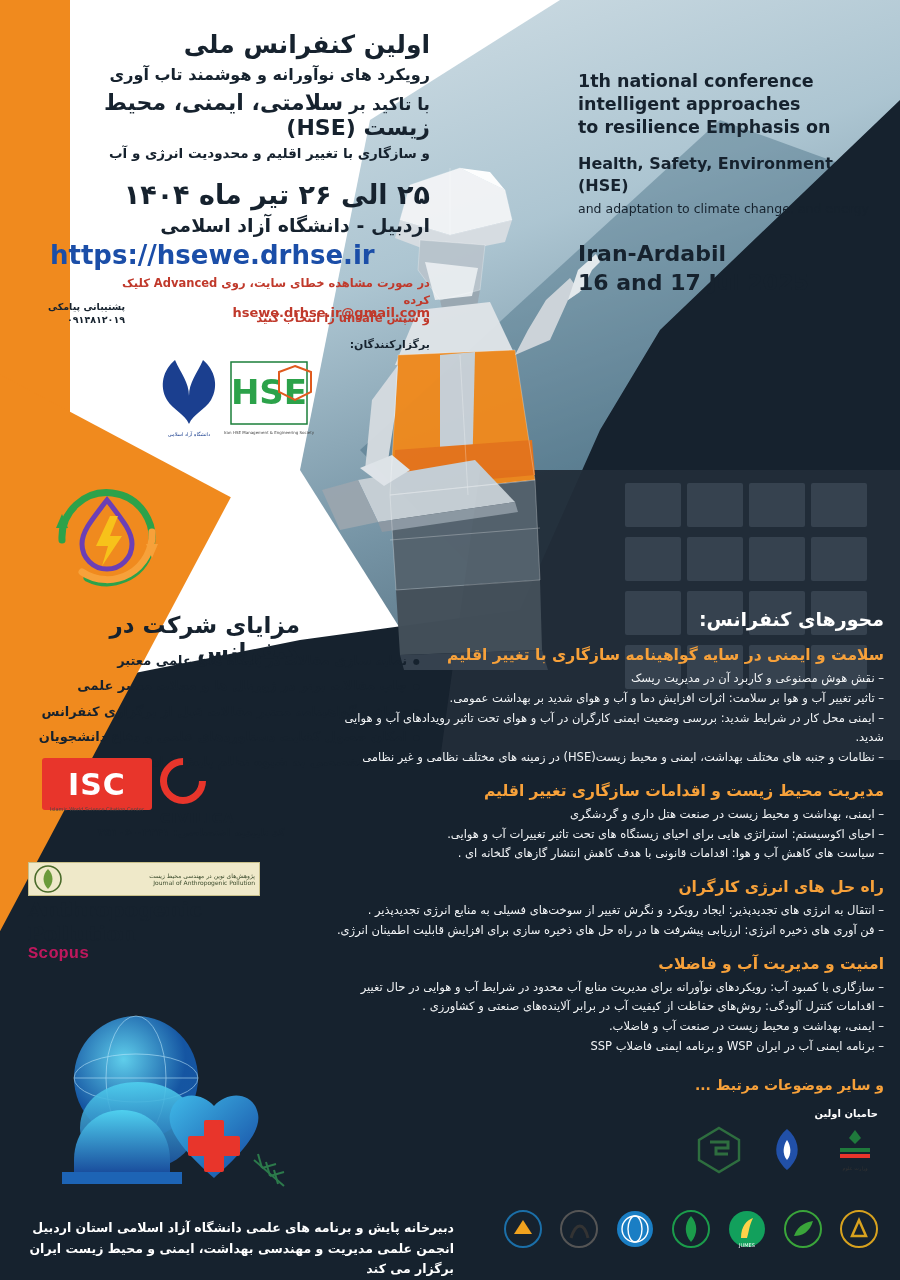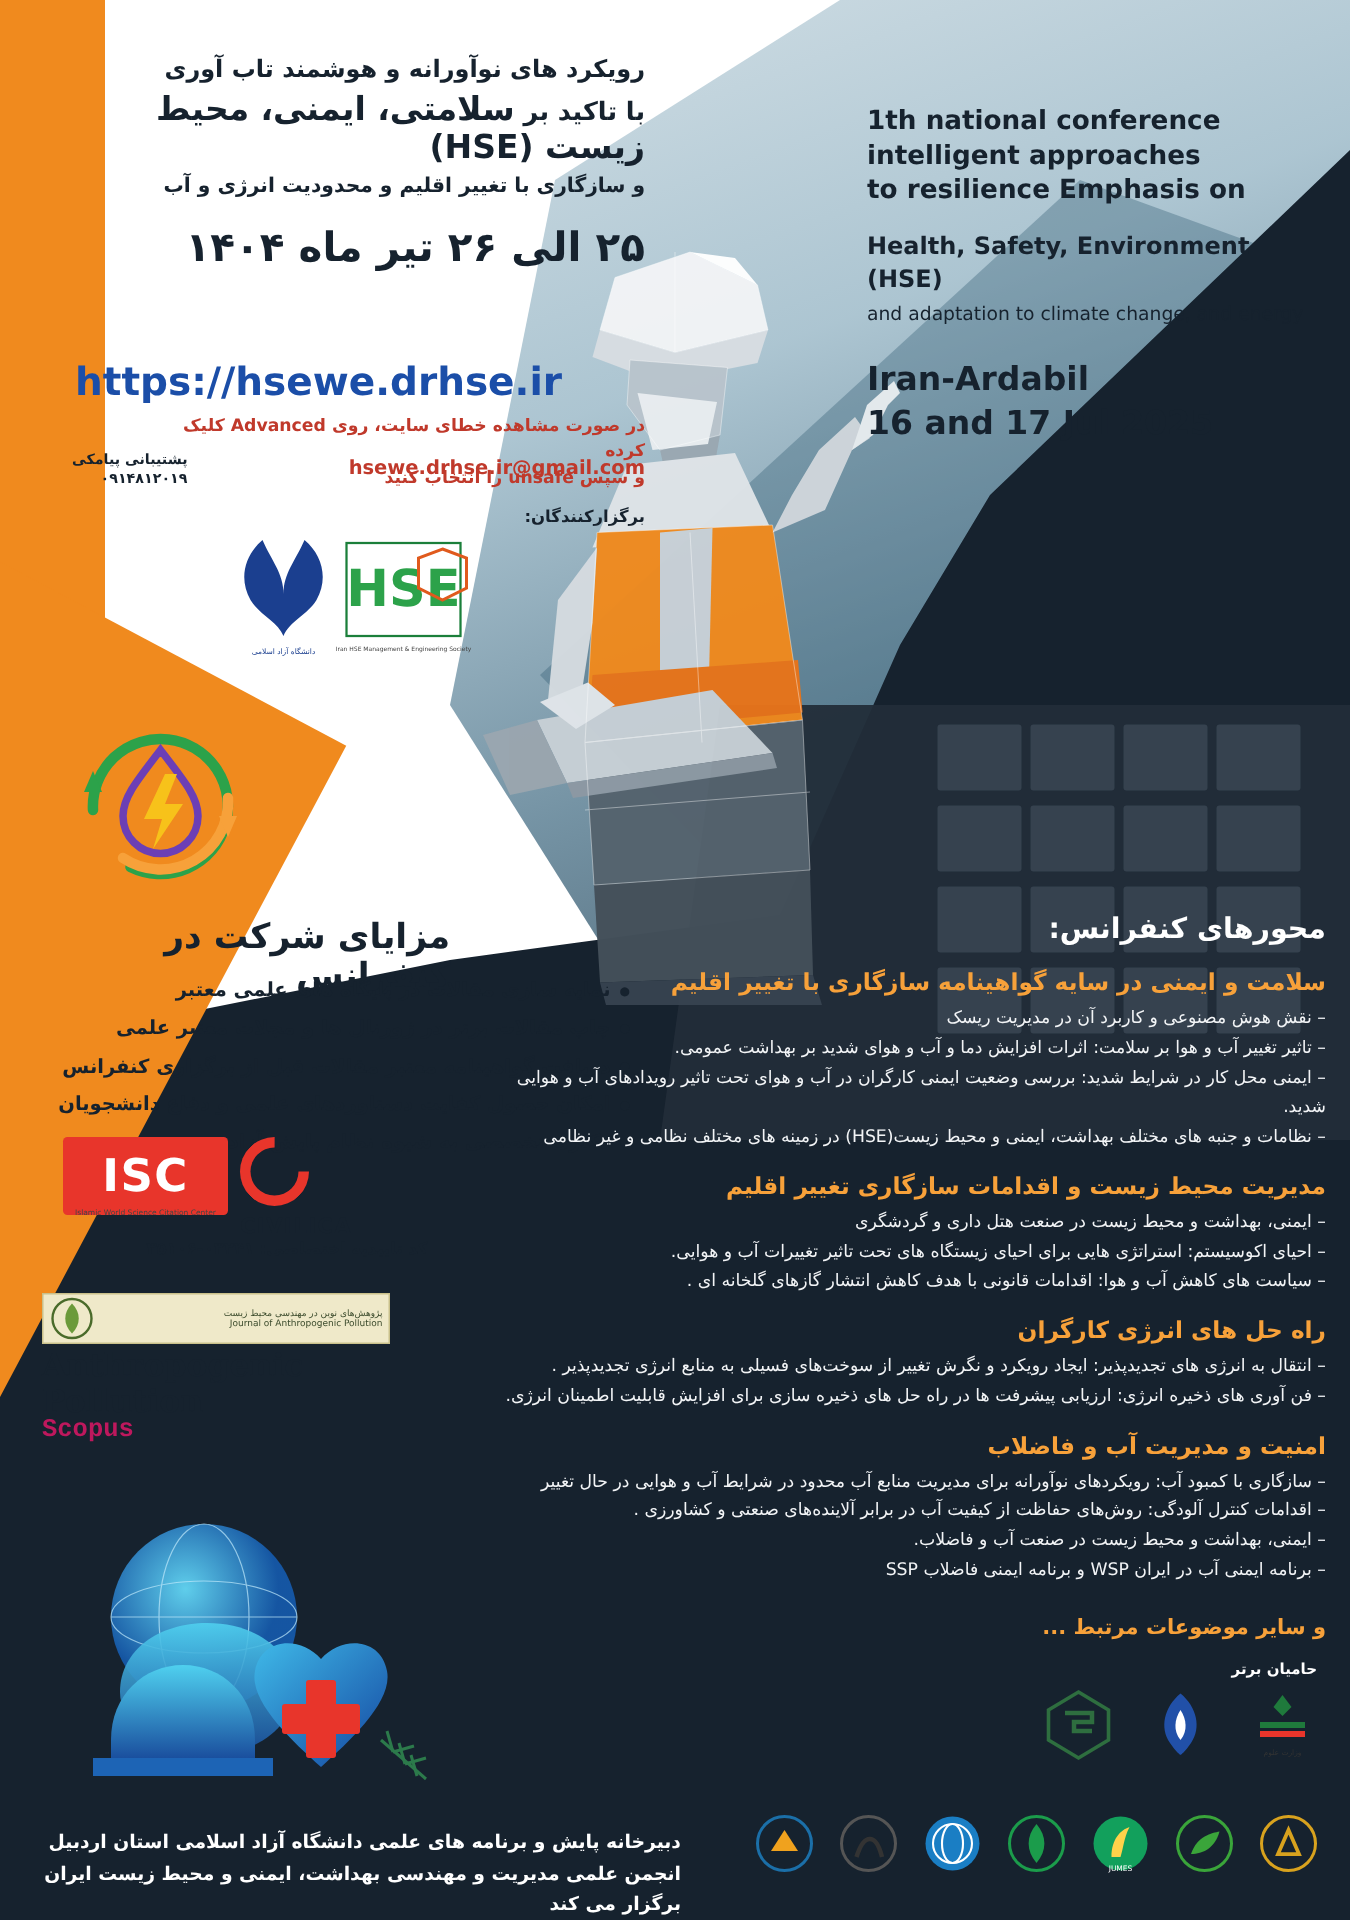--- a/index.html
+++ b/index.html
@@ -243,27 +243,29 @@
       <polygon points="98,205 215,200 235,330 90,345"></polygon>
       <polygon points="90,345 235,330 240,430 96,440"></polygon>
       <polygon points="120,90 185,95 180,140 140,150 118,120"></polygon>
       <line x1="150" y1="18" x2="150" y2="85"></line>
       <line x1="160" y1="205" x2="168" y2="345"></line>
       <line x1="90" y1="390" x2="240" y2="378"></line>
     </g>
   </svg>
 
   <div class="fa-title-block">
+    <div class="fa-l1">اولین کنفرانس ملی</div>
     <div class="fa-l2">رویکرد های نوآورانه و هوشمند تاب آوری</div>
     <div class="fa-l3">
       <span>با تاکید بر</span>
       <span class="big" style="font-size:22px">سلامتی، ایمنی، محیط زیست (HSE)</span>
     </div>
     <div class="fa-l4">و سازگاری با تغییر اقلیم و محدودیت انرژی و آب</div>
     <div class="fa-date">۲۵ الی ۲۶  تیر ماه ۱۴۰۴</div>
+    <div class="fa-place">اردبیل - دانشگاه آزاد اسلامی</div>
   </div>
 
   <div class="url-line">https://hsewe.drhse.ir</div>
   <div class="url-note">
     <div>در صورت مشاهده خطای سایت، روی Advanced کلیک کرده</div>
     <div>و سپس unsafe را انتخاب کنید</div>
   </div>
   <div class="email-row">
     <span class="mail">hsewe.drhse.ir@gmail.com</span>
   </div>
@@ -406,21 +408,21 @@
       <path d="M244 158 L258 154"></path>
         <path d="M252 166 L266 162"></path>
     </g>
   </svg>
 
   <div class="footer-text">
     <div>دبیرخانه پایش و برنامه های علمی دانشگاه آزاد اسلامی استان اردبیل</div>
     <div>انجمن علمی مدیریت و مهندسی بهداشت، ایمنی و محیط زیست ایران  برگزار می کند</div>
   </div>
 
-  <div class="sponsor-label">حامیان برتر</div>
+  <div class="sponsor-label">حامیان اولین</div>
   <div class="sponsor-row1">
     <svg class="splogo" viewBox="0 0 50 50">
       <polygon points="25,4 45,16 45,36 25,48 5,36 5,16" fill="none" stroke="#2e6e3f" stroke-width="2.4"></polygon>
       <path d="M16 18 L34 18 L34 24 L22 24 L22 30 L34 30" fill="none" stroke="#2e6e3f" stroke-width="3"></path>
     </svg>
     <svg class="splogo" viewBox="0 0 50 50">
       <path d="M25 5 C14 14 11 28 18 38 C22 44 25 46 25 46 C25 46 28 44 32 38 C39 28 36 14 25 5 Z" fill="#2150a8"></path>
       <path d="M25 16 C21 22 20 30 25 36 C30 30 29 22 25 16 Z" fill="#ffffff"></path>
     </svg>
     <svg class="splogo" viewBox="0 0 50 50">

